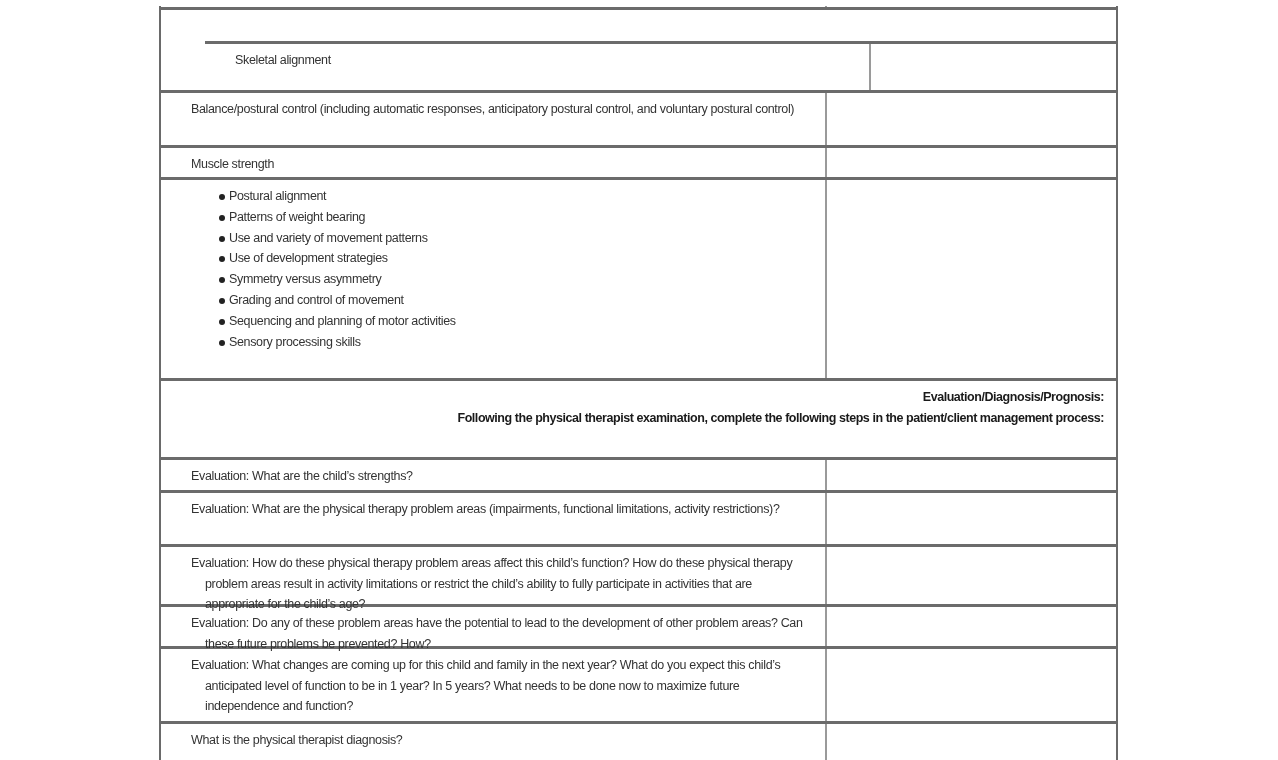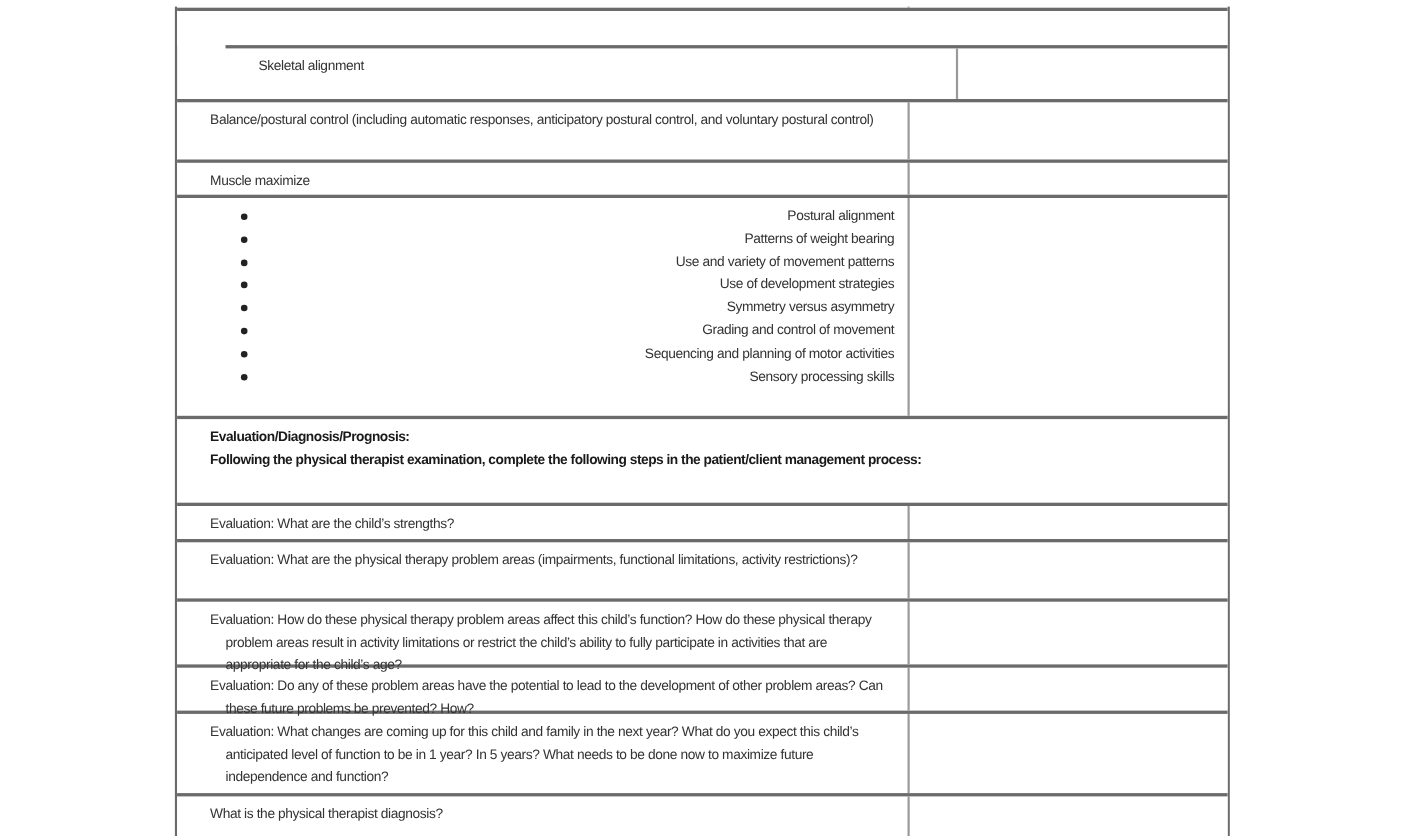--- a/index.html
+++ b/index.html
@@ -53,21 +53,20 @@
     }
     .bullets {
       list-style: none;
       margin: 0;
       padding: 0 0 0 27px;
     }
     .bullets li {
       position: relative;
       padding-left: 11px;
       line-height: 20.8px;
-      text-align: right;
     }
     .bullets li::before {
       content: "";
       position: absolute;
       left: 1px;
       top: 8px;
       width: 6px;
       height: 6px;
       border-radius: 50%;
       background: #222;
@@ -113,42 +112,42 @@
     <div class="cell-label">Skeletal alignment</div>
     <div class="cell-answer"></div>
   </div>
 
   <div class="row row-2">
     <div class="cell-label hang-label">Balance/postural control (including automatic responses, anticipatory postural control, and voluntary postural control)</div>
     <div class="cell-answer"></div>
   </div>
 
   <div class="row row-3">
-    <div class="cell-label">Muscle maximize</div>
+    <div class="cell-label">Muscle strength</div>
     <div class="cell-answer"></div>
   </div>
 
   <div class="row row-4">
     <div class="cell-label">
       <ul class="bullets">
         <li>Postural alignment</li>
         <li>Patterns of weight bearing</li>
         <li>Use and variety of movement patterns</li>
         <li>Use of development strategies</li>
         <li>Symmetry versus asymmetry</li>
         <li>Grading and control of movement</li>
         <li>Sequencing and planning of motor activities</li>
         <li>Sensory processing skills</li>
       </ul>
     </div>
     <div class="cell-answer"></div>
   </div>
 
   <div class="row row-5 full">
-    <div class="cell-label bold" style="padding-top:6px;">
+    <div class="cell-label bold" style="padding-top:6px;text-align:right;">
       <div>Evaluation/Diagnosis/Prognosis:</div>
       <div>Following the physical therapist examination, complete the following steps in the patient/client management process:</div>
     </div>
   </div>
 
   <div class="row row-6">
     <div class="cell-label">Evaluation: What are the child’s strengths?</div>
     <div class="cell-answer"></div>
   </div>
 

